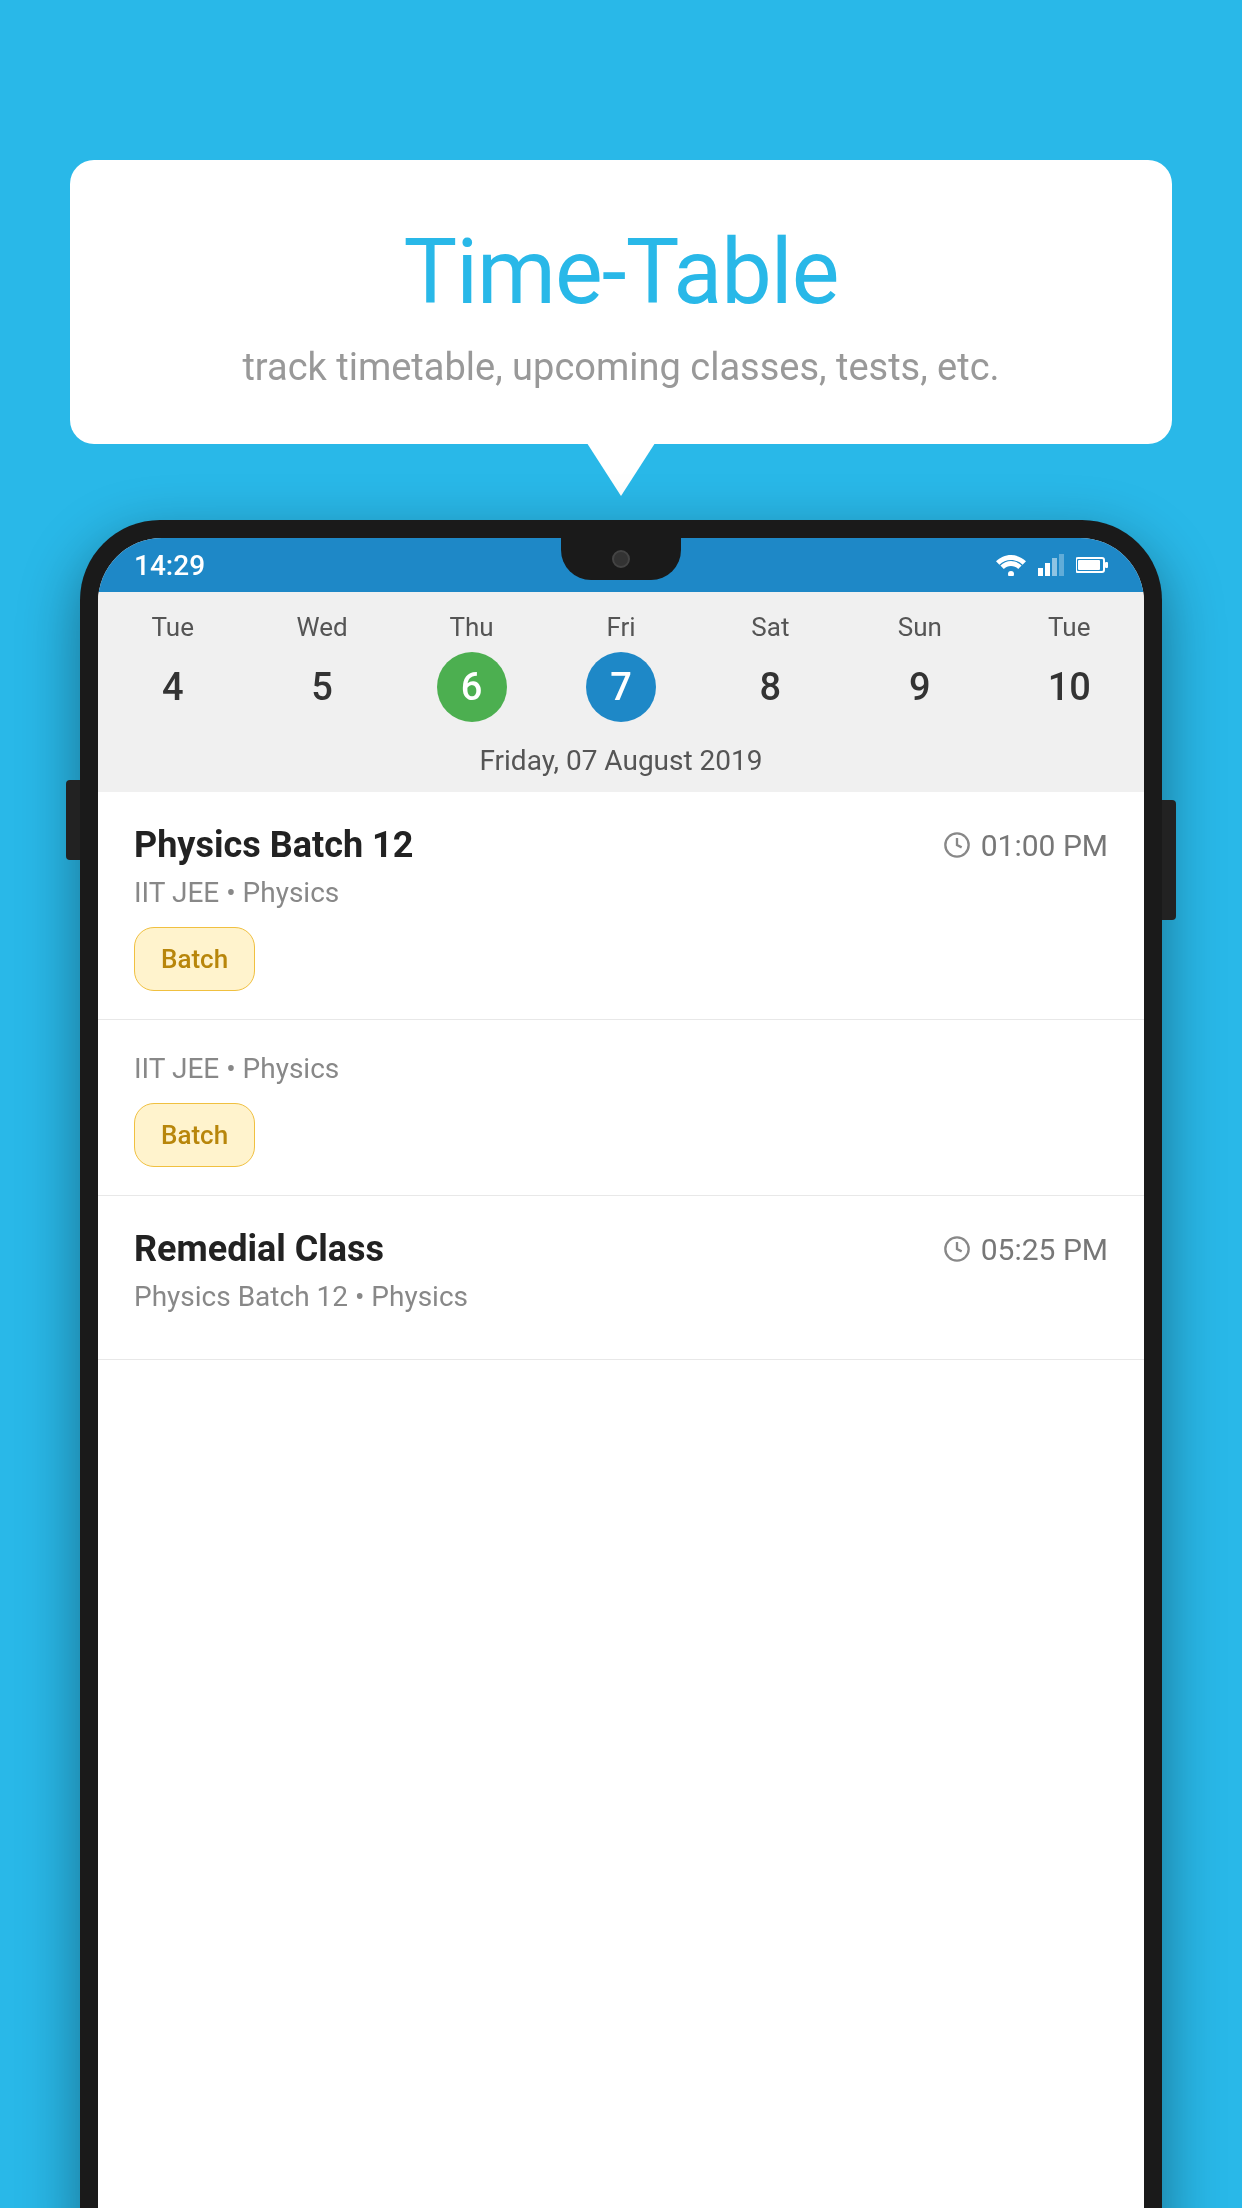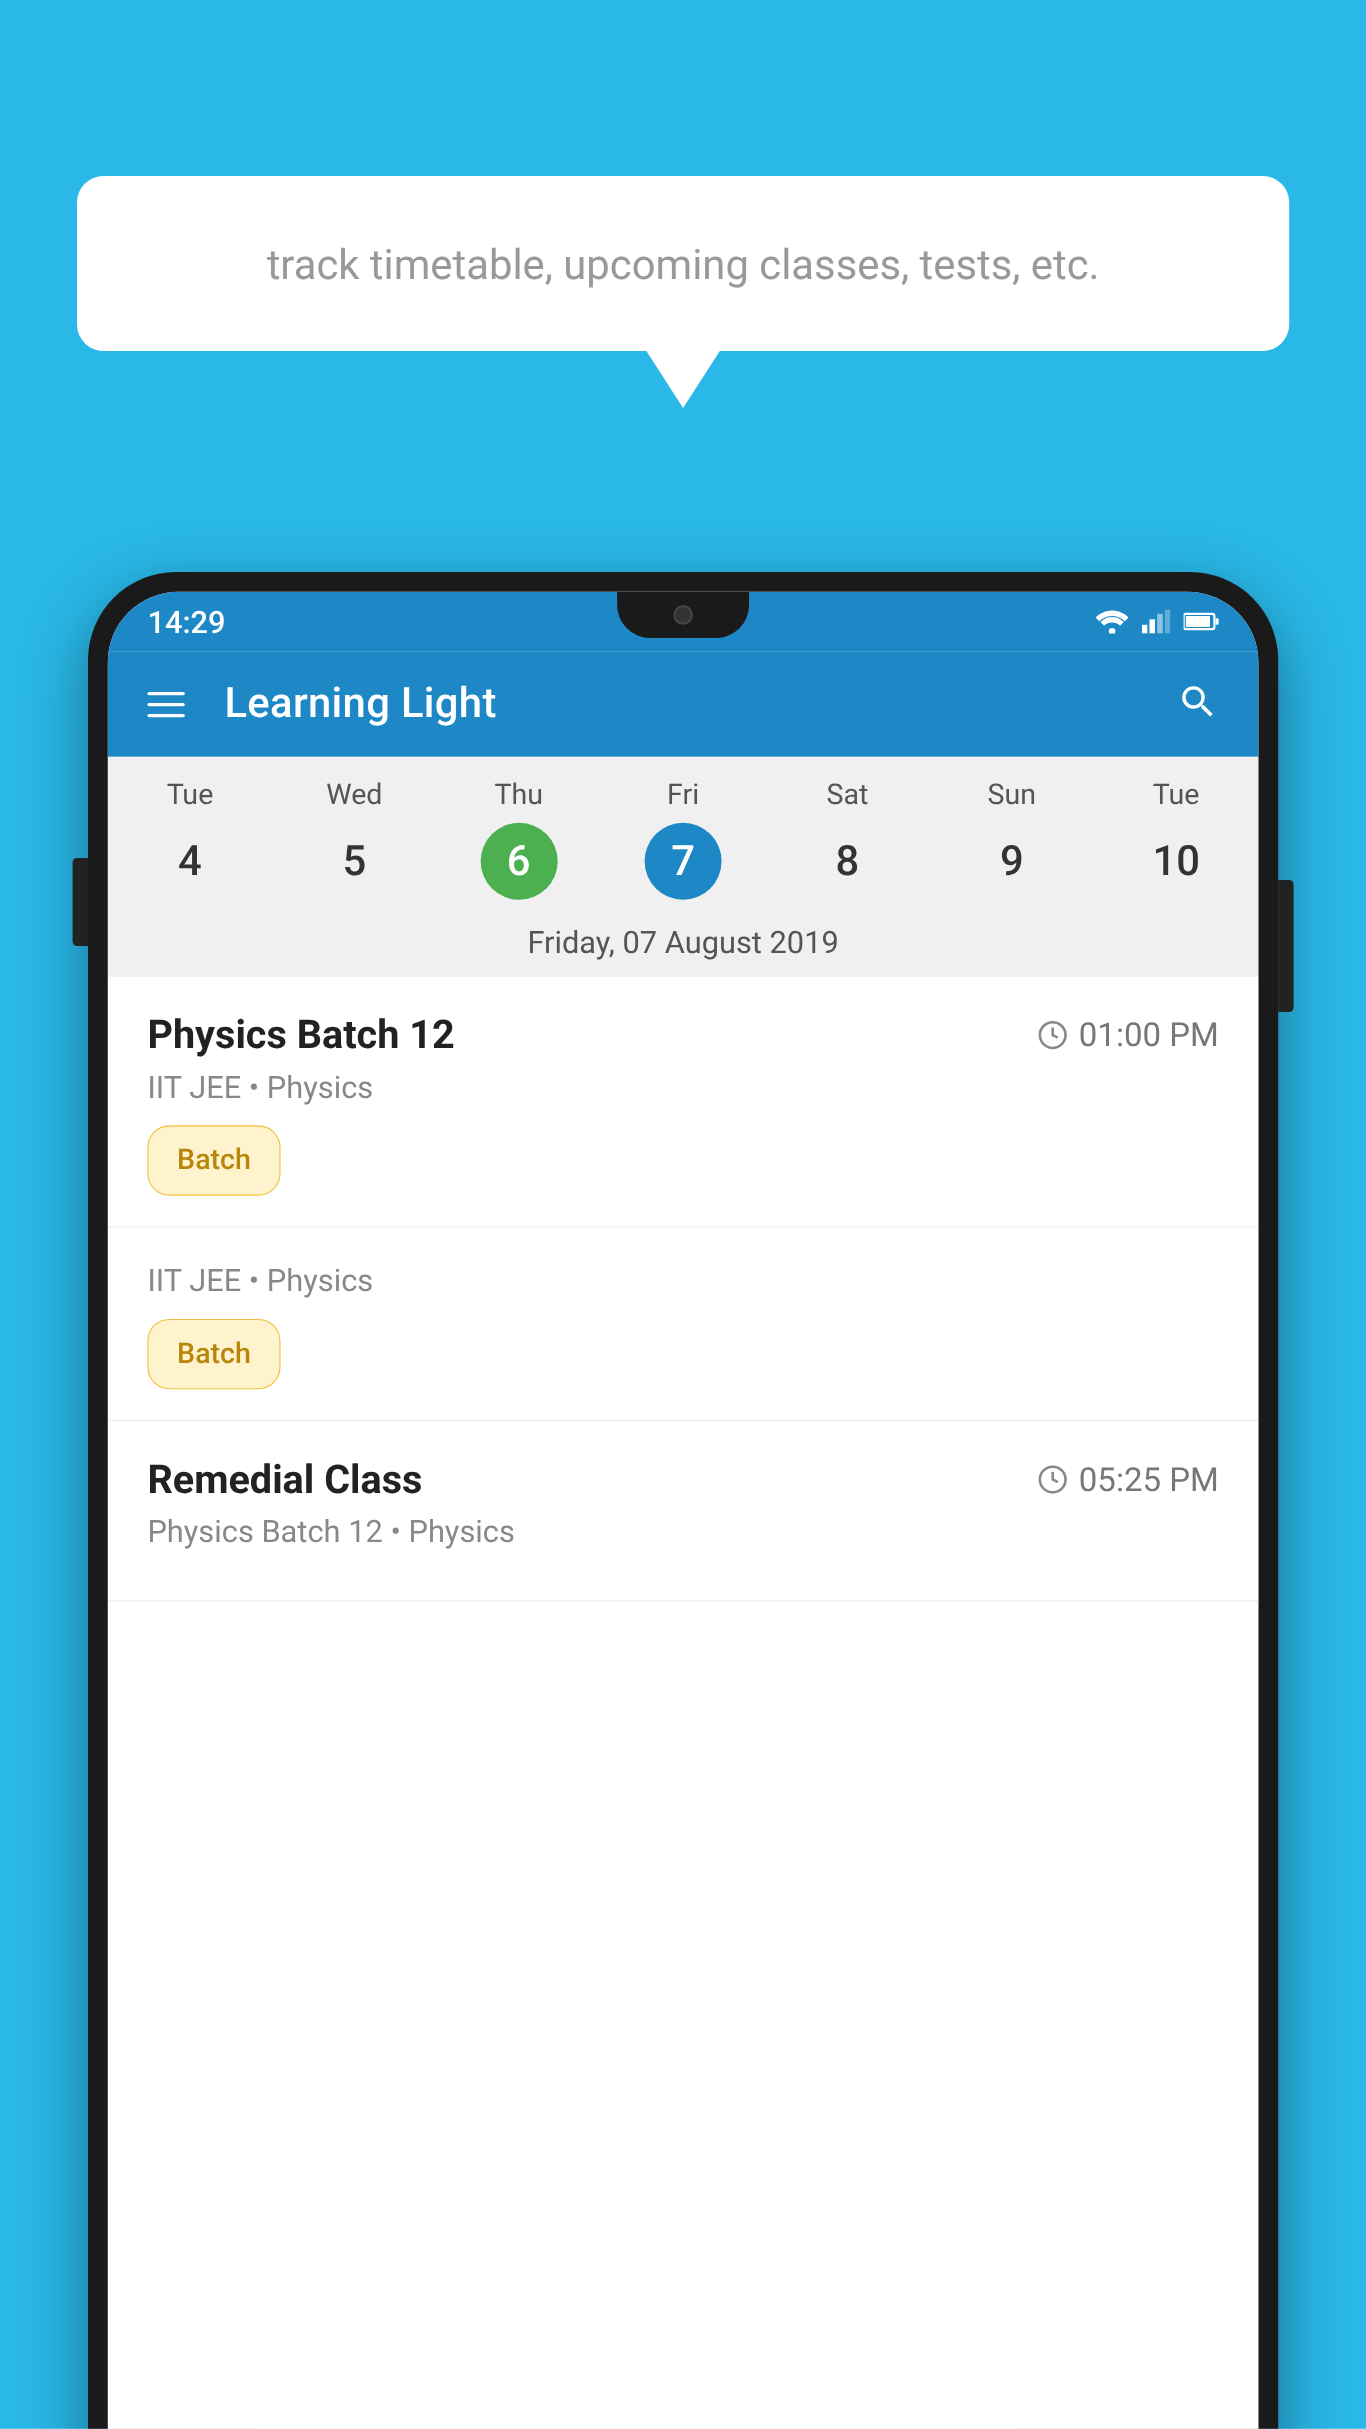--- a/index.html
+++ b/index.html
@@ -325,20 +325,21 @@
       display: flex;
       flex-direction: column;
       height: 100%;
     }
   </style>
 </head>
 <body>
 
 <div class="speech-bubble-container">
   <div class="speech-bubble">
+    <div class="bubble-title">Time-Table</div>
     <div class="bubble-subtitle">track timetable, upcoming classes, tests, etc.</div>
   </div>
 </div>
 
 <div class="phone-wrapper">
   <div class="phone-outer">
     <div class="phone-screen">
 
       <div class="notch">
         <div class="camera-dot"></div>
@@ -364,33 +365,20 @@
             </svg>
 
             <svg width="32" height="18" viewBox="0 0 32 18" fill="white">
               <rect x="0" y="2" width="28" height="14" rx="2" ry="2" fill="none" stroke="white" stroke-width="2"></rect>
               <rect x="2" y="4" width="22" height="10" rx="1"></rect>
               <rect x="29" y="6" width="3" height="6" rx="1"></rect>
             </svg>
           </div>
         </div>
 
-        <div class="app-bar">
-          <div class="hamburger-icon">
-            <span></span>
-            <span></span>
-            <span></span>
-          </div>
-          <div class="app-bar-title">Learning Light</div>
-          <div class="search-icon-btn">
-            <svg width="38" height="38" viewBox="0 0 24 24" fill="white">
-              <path d="M15.5 14h-.79l-.28-.27A6.471 6.471 0 0 0 16 9.5 6.5 6.5 0 1 0 9.5 16c1.61 0 3.09-.59 4.23-1.57l.27.28v.79l5 4.99L20.49 19l-4.99-5zm-6 0C7.01 14 5 11.99 5 9.5S7.01 5 9.5 5 14 7.01 14 9.5 11.99 14 9.5 14z"></path>
-            </svg>
-          </div>
-        </div>
 
         <div class="calendar-strip">
           <div class="days-header">
             <div class="day-name">Tue</div>
             <div class="day-name">Wed</div>
             <div class="day-name">Thu</div>
             <div class="day-name">Fri</div>
             <div class="day-name">Sat</div>
             <div class="day-name">Sun</div>
             <div class="day-name">Tue</div>

